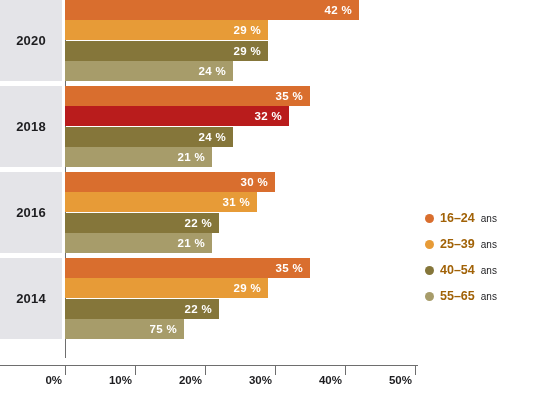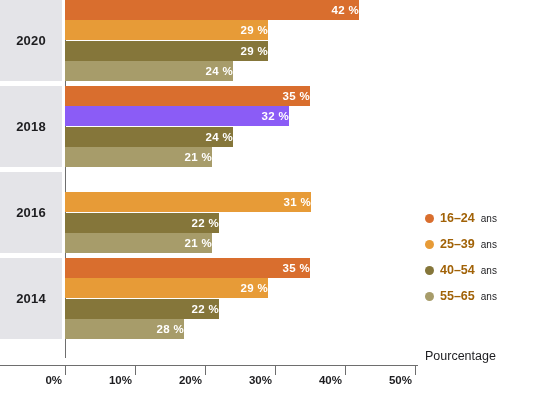--- a/index.html
+++ b/index.html
@@ -59,20 +59,21 @@
     width: 350px;
   }
   .bar {
     position: absolute;
     left: 0;
     height: 20px;
     box-sizing: border-box;
     display: flex;
     align-items: center;
     justify-content: flex-end;
+    padding-right: 7px;
   }
   .bar-value {
     color: #ffffff;
     font-size: 11.5px;
     font-weight: bold;
     white-space: nowrap;
     letter-spacing: 0.3px;
   }
 
   
@@ -183,53 +184,56 @@
           <span class="bar-value">29 %</span>
         </div>
         <div class="bar" style="top: 60.9px; width: 168px; background: rgb(167, 156, 106);">
           <span class="bar-value">24 %</span>
         </div>
       </div>
       <div class="bar-group" style="top: 86px; height: 81px;">
         <div class="bar" style="top: 0px; width: 245px; background: rgb(217, 110, 46);">
           <span class="bar-value">35 %</span>
         </div>
-        <div class="bar" style="top: 20.3px; width: 224px; background: #8b5cf6;">
+        <div class="bar" style="top: 20.3px; width: 224px; background: #b91c1c;">
           <span class="bar-value">32 %</span>
         </div>
         <div class="bar" style="top: 40.6px; width: 168px; background: rgb(133, 118, 58);">
           <span class="bar-value">24 %</span>
         </div>
         <div class="bar" style="top: 60.9px; width: 147px; background: rgb(167, 156, 106);">
           <span class="bar-value">21 %</span>
         </div>
       </div>
       <div class="bar-group" style="top: 172px; height: 81px;">
-        <div class="bar" style="top: 20.3px; width: 246px; background: rgb(231, 155, 55);">
+        <div class="bar" style="top: 0px; width: 210px; background: rgb(217, 110, 46);">
+          <span class="bar-value">30 %</span>
+        </div>
+        <div class="bar" style="top: 20.3px; width: 192px; background: rgb(231, 155, 55);">
           <span class="bar-value">31 %</span>
         </div>
         <div class="bar" style="top: 40.6px; width: 154px; background: rgb(133, 118, 58);">
           <span class="bar-value">22 %</span>
         </div>
         <div class="bar" style="top: 60.9px; width: 147px; background: rgb(167, 156, 106);">
           <span class="bar-value">21 %</span>
         </div>
       </div>
       <div class="bar-group" style="top: 258px; height: 81px;">
         <div class="bar" style="top: 0px; width: 245px; background: rgb(217, 110, 46);">
           <span class="bar-value">35 %</span>
         </div>
         <div class="bar" style="top: 20.3px; width: 203px; background: rgb(231, 155, 55);">
           <span class="bar-value">29 %</span>
         </div>
         <div class="bar" style="top: 40.6px; width: 154px; background: rgb(133, 118, 58);">
           <span class="bar-value">22 %</span>
         </div>
         <div class="bar" style="top: 60.9px; width: 119px; background: rgb(167, 156, 106);">
-          <span class="bar-value">28 %</span>
+          <span class="bar-value">75 %</span>
         </div>
       </div>
     </div>
 
   <div id="x-axis">
     <div class="axis-rule"></div>
     <div id="ticks">
         <div class="tick-mark" style="left: 65px;"></div>
         <div class="tick-label" style="left: 65px;">0%</div>
         <div class="tick-mark" style="left: 135px;"></div>
@@ -237,21 +241,20 @@
         <div class="tick-mark" style="left: 205px;"></div>
         <div class="tick-label" style="left: 205px;">20%</div>
         <div class="tick-mark" style="left: 275px;"></div>
         <div class="tick-label" style="left: 275px;">30%</div>
         <div class="tick-mark" style="left: 345px;"></div>
         <div class="tick-label" style="left: 345px;">40%</div>
         <div class="tick-mark" style="left: 415px;"></div>
         <div class="tick-label" style="left: 415px;">50%</div>
       </div>
     <div id="axis-title">
-      <div>Pourcentage</div>
     </div>
   </div>
 
   <div id="legend">
       <div class="legend-item">
         <span class="legend-dot" style="background: rgb(217, 110, 46);"></span>
         <span class="legend-range">16–24</span>
         <span class="legend-unit">ans</span>
       </div>
       <div class="legend-item">

